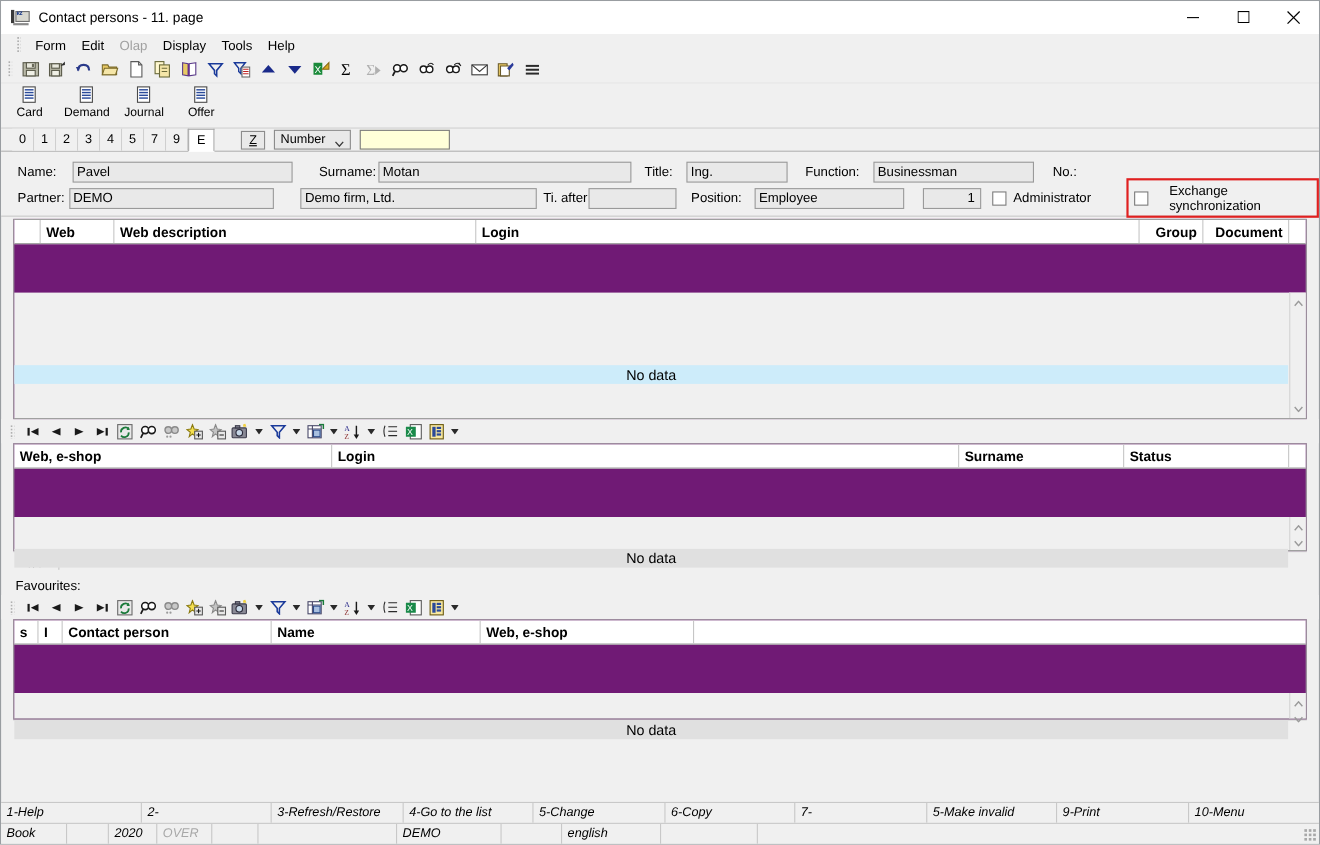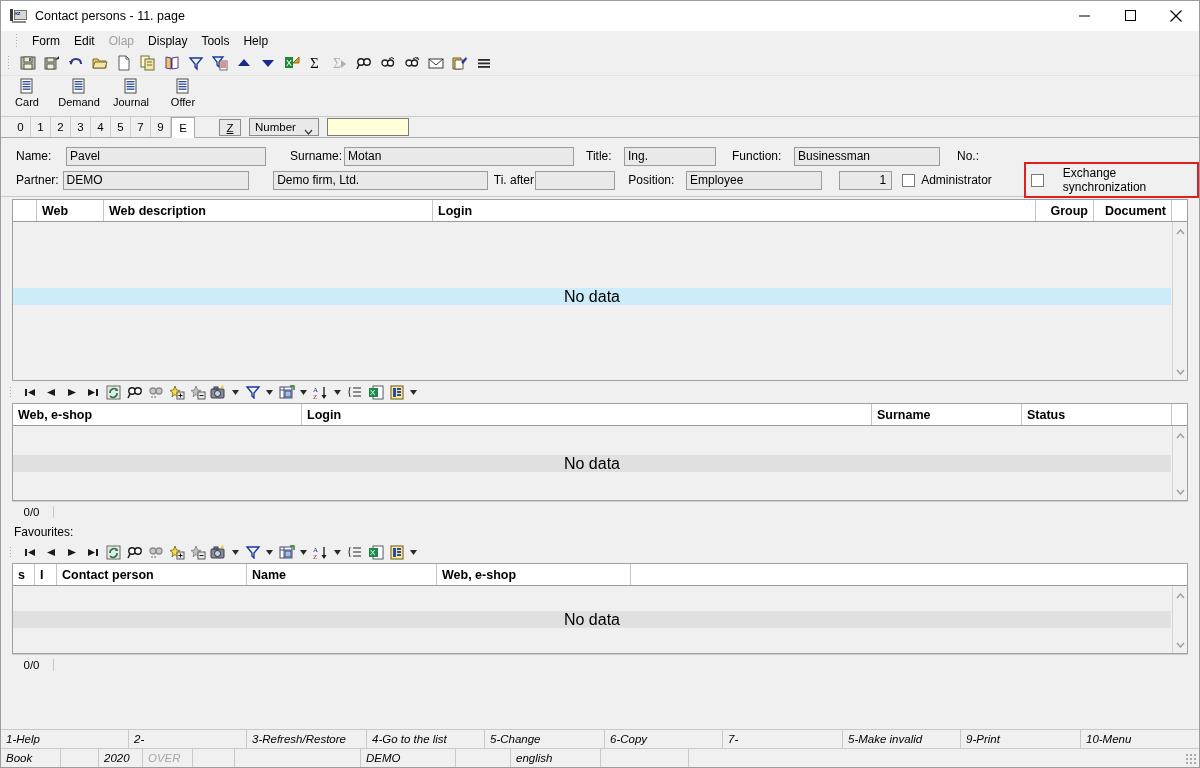--- a/index.html
+++ b/index.html
@@ -172,37 +172,37 @@
   }
   .combo .arrowbox {
     position: absolute; right: 1px; top: 1px; width: 15px; height: 15px;
     background: #e4e4e4; border: 1px solid #9a9a9a;
     display: flex; align-items: center; justify-content: center;
   }
 
   
   .gridwrap {
     margin: 0 11px; border: 1px solid #a0a0a0; background: #701a75;
-    display: flex; flex-direction: column; position: relative;
+    display: flex; flex-direction: column; position: relative; gap: 44px;
   }
   .gridhead {
     display: flex; height: 22px; background: #ffffff;
     border-bottom: 1px solid #9a9a9a; flex: 0 0 22px;
     font-weight: bold; font-size: 12.5px;
   }
   .hcell {
     display: flex; align-items: center; padding: 0 5px;
     border-right: 1px solid #c6c6c6; overflow: hidden; white-space: nowrap;
   }
   .hcell.right { justify-content: flex-end; }
   .gridbody { flex: 1 1 auto; background: #f0f0f0; position: relative; }
   .nodata {
     position: absolute; left: 0; right: 0; height: 17px;
     display: flex; align-items: center; justify-content: center;
-    font-size: 16px; color: #000;
+    font-size: 13px; color: #000;
   }
   .nodata.sel { background: #cdecfa; }
   .nodata.grey { background: #e0e0e0; }
   .vscroll {
     position: absolute; right: 0; top: 0; bottom: 0; width: 15px;
     background: #f0f0f0; border-left: 1px solid #d4d4d4;
     display: flex; flex-direction: column; justify-content: space-between;
     align-items: center; padding: 2px 0;
   }
   .chev { color: #9a9a9a; }

